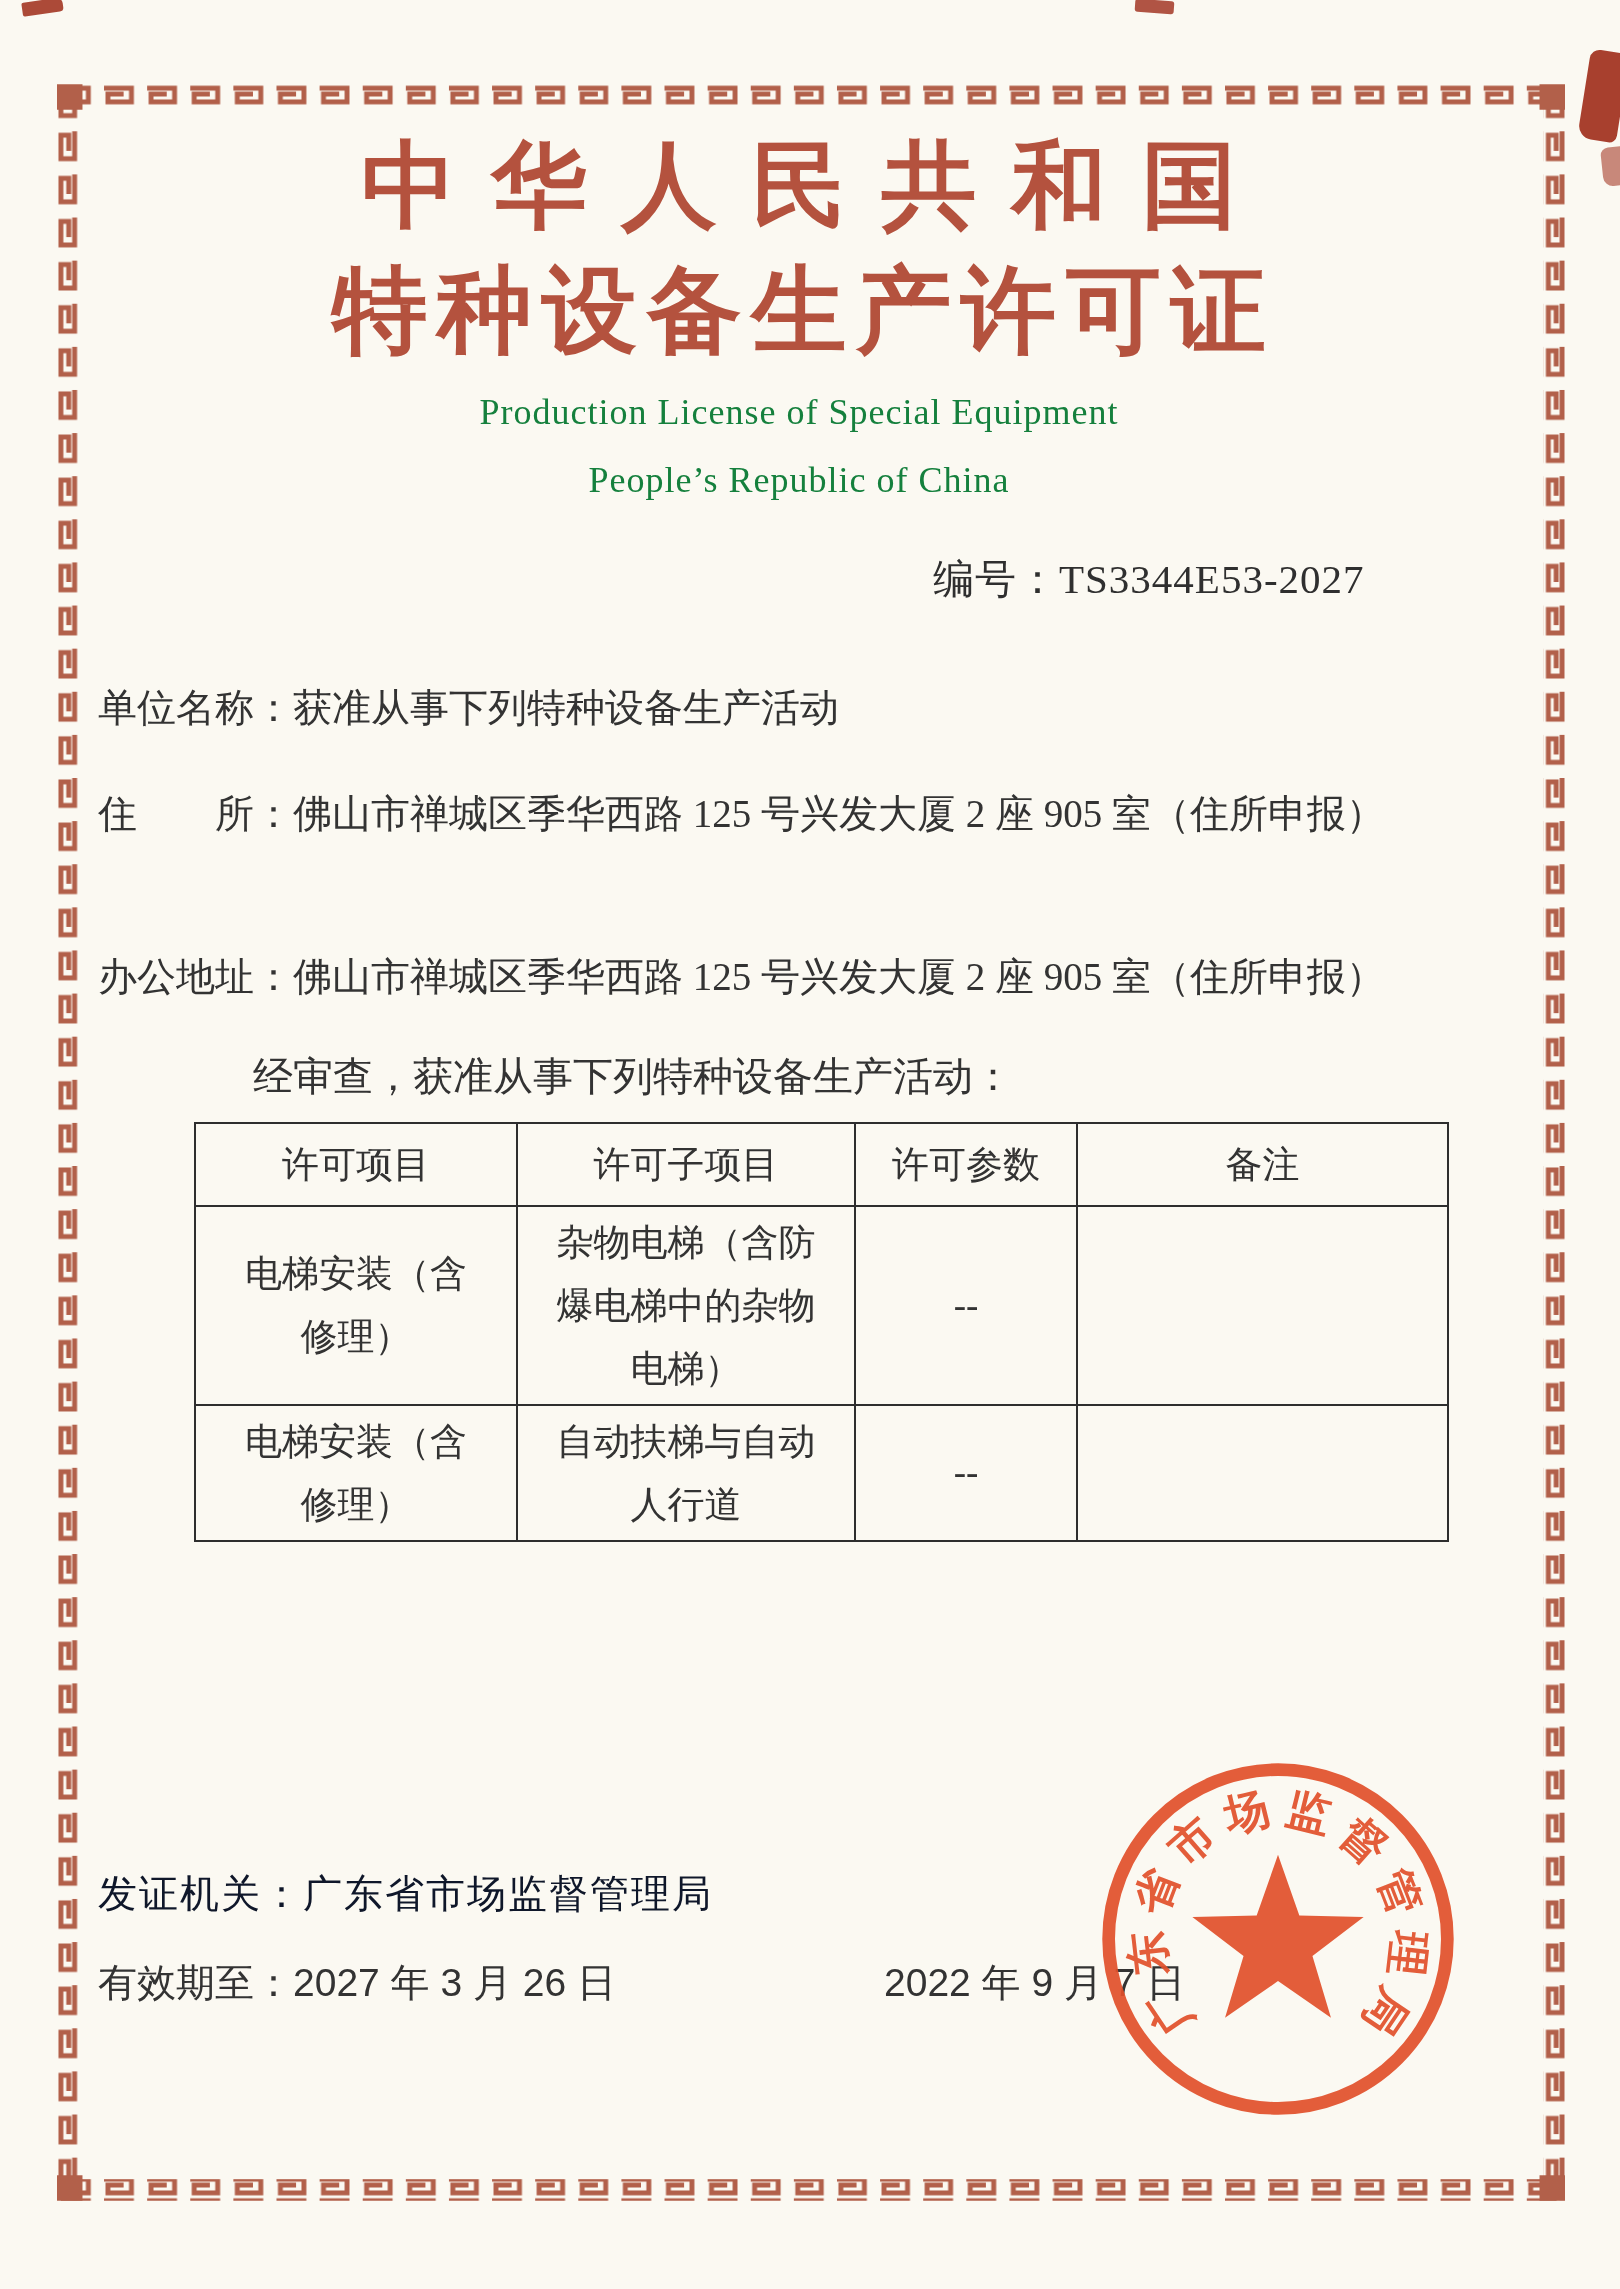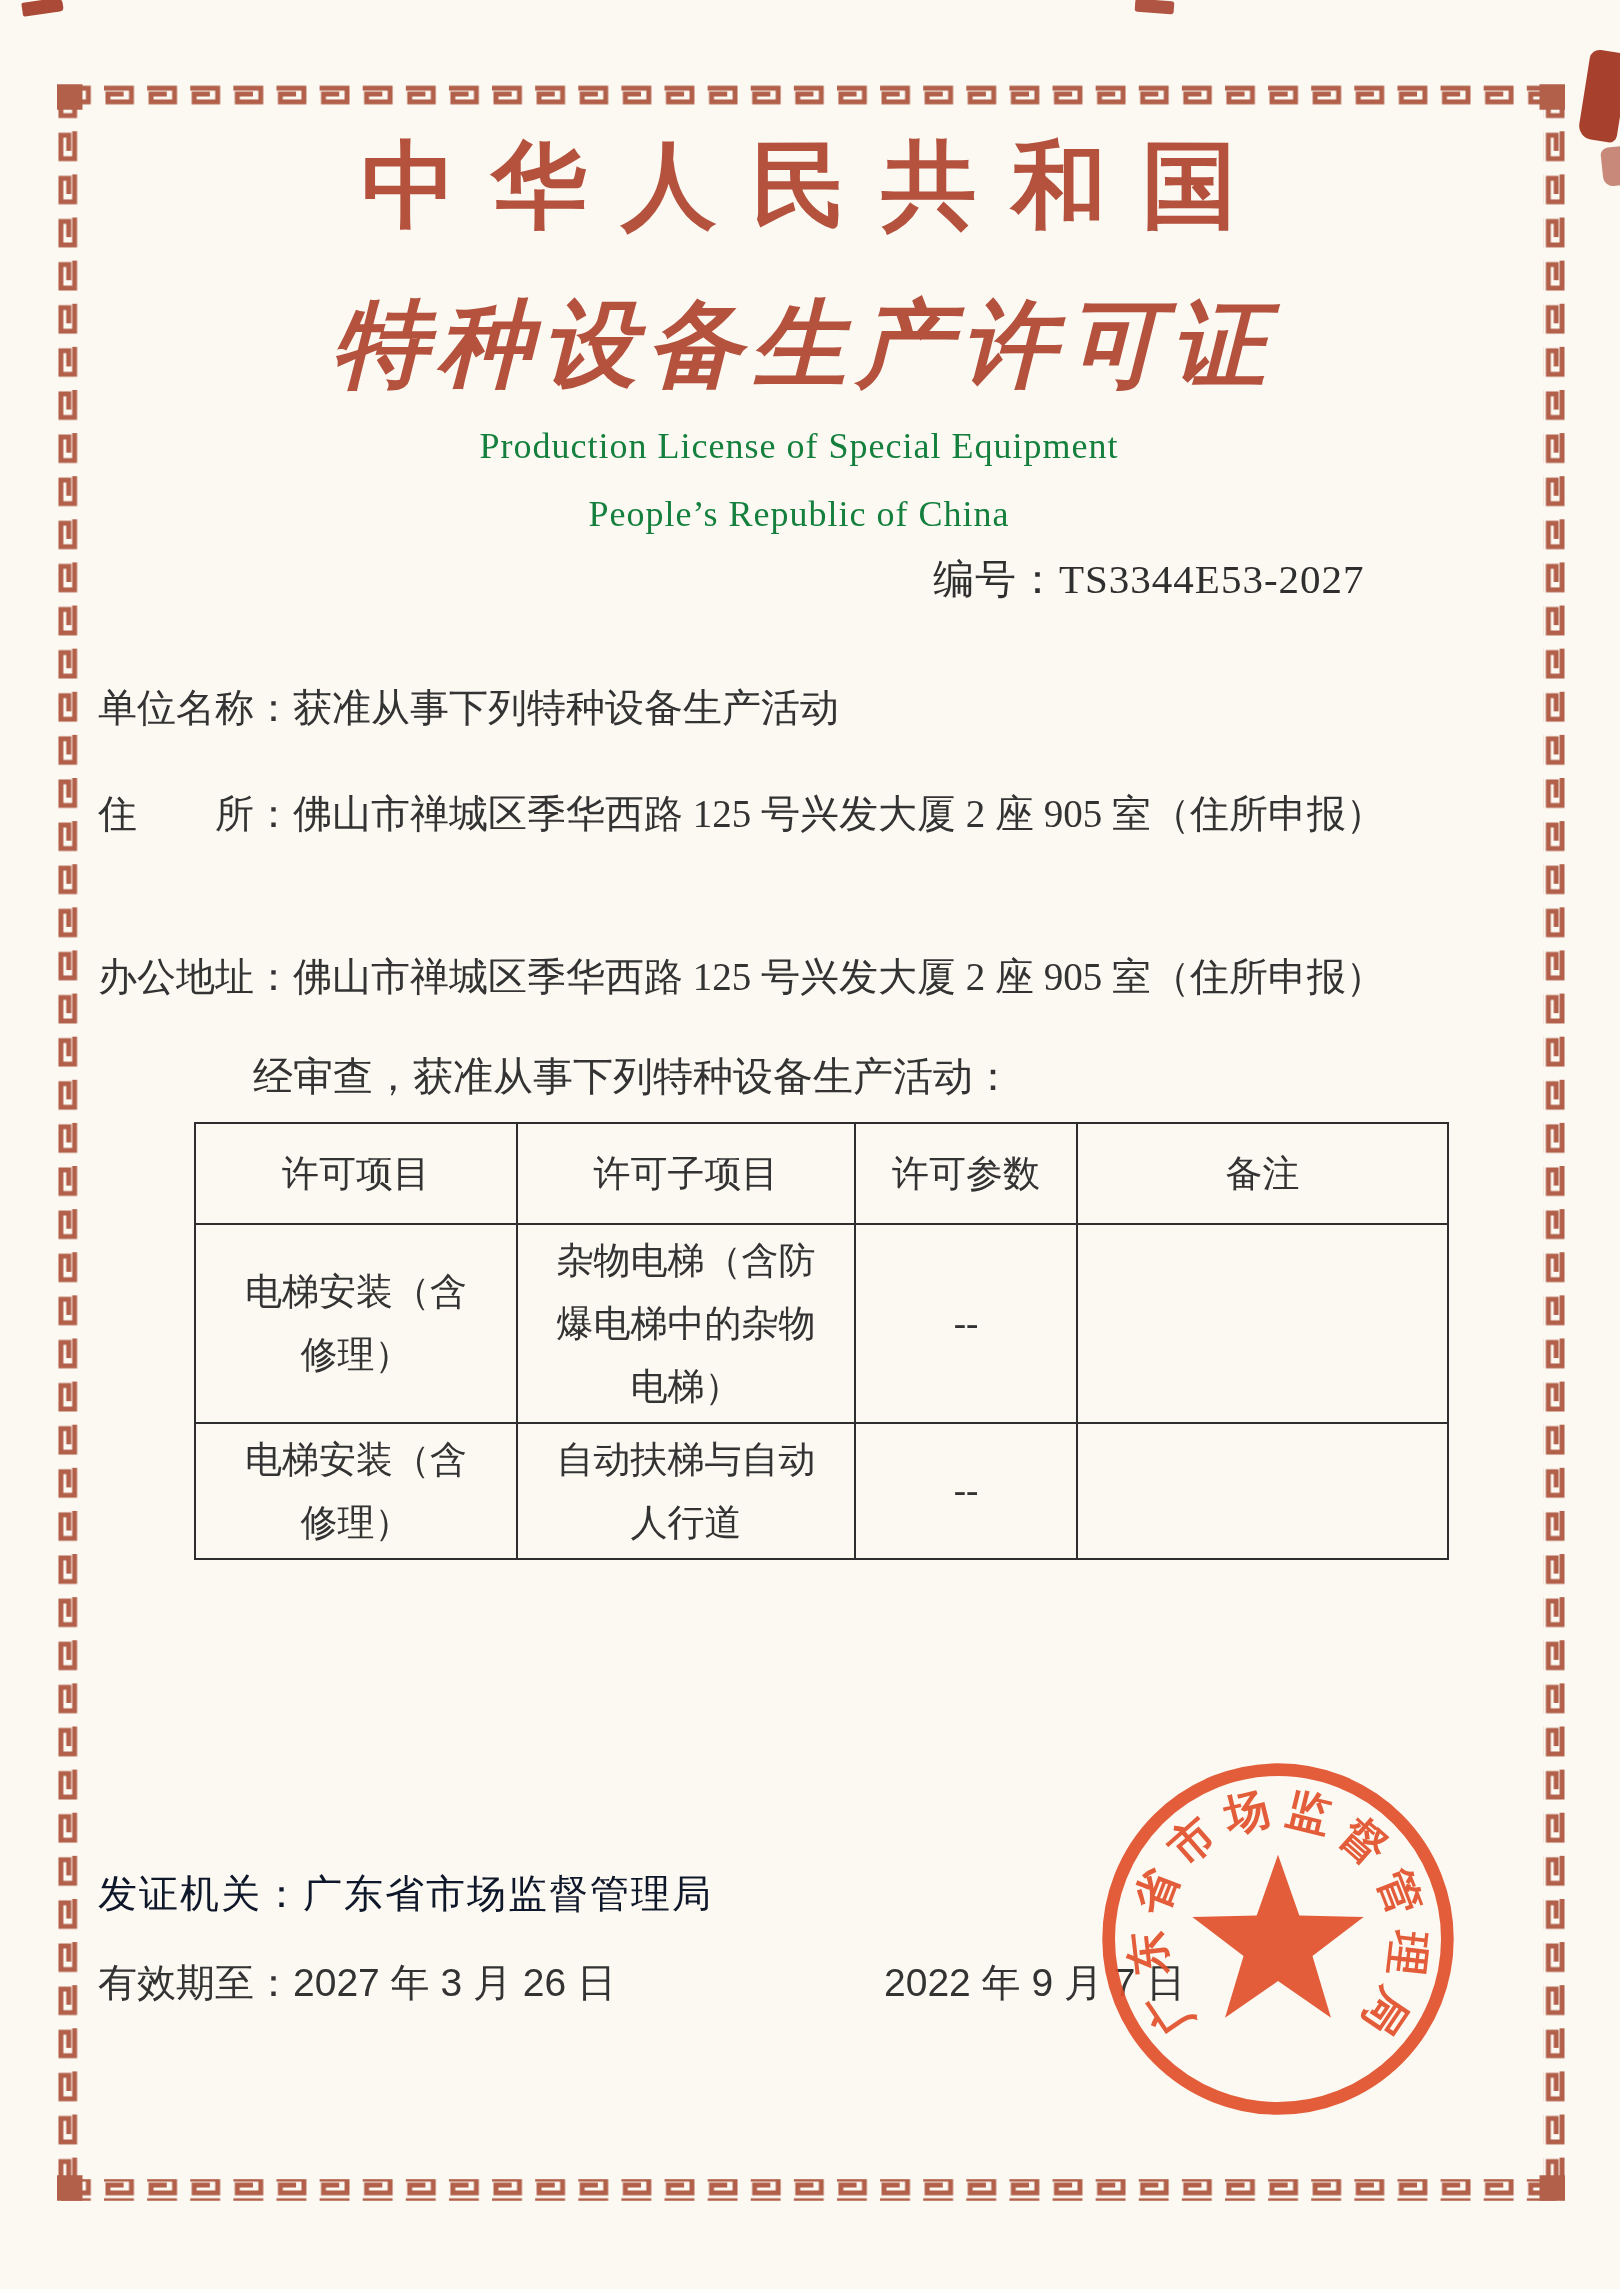--- a/index.html
+++ b/index.html
@@ -17,38 +17,38 @@
   
   .artifact{position:absolute;background:#9e2b18;}
   .art-tl{left:21.6px;top:0;width:41px;height:13.7px;transform:rotate(-8deg);border-radius:2px 5.9px 3.9px 2px;opacity:.85;}
   .art-top{left:1135px;top:0;width:39px;height:12.7px;transform:rotate(4deg);border-radius:2.9px;opacity:.8;}
   .art-right{left:1584px;top:51px;width:39px;height:90px;transform:rotate(9deg);border-radius:9.8px 2px 7.8px 13.7px;opacity:.9;}
   .art-right2{left:1602px;top:147px;width:21.6px;height:39px;transform:rotate(-6deg);border-radius:7.8px 2px 5.9px 9.8px;opacity:.55;}
   
   .title-stack{position:absolute;left:15px;top:139px;width:1620px;padding-right:52px;box-sizing:border-box;text-align:center;}
   .cn-title{color:#b4523e;font-weight:bold;line-height:1;}
   .cn-title.l1{font-size:95px;letter-spacing:35px;text-indent:35px;}
-  .cn-title.l2{font-size:95px;letter-spacing:9.8px;text-indent:9.8px;margin-top:64px;font-style:italic;}
+  .cn-title.l2{font-size:95px;letter-spacing:9.8px;text-indent:9.8px;margin-top:30px;}
   .en-title{color:#15803d;font-size:36px;line-height:1;margin-top:35px;letter-spacing:1px;}
   .en-title.l2{margin-top:32px;}
   
   .license-no{position:absolute;left:933px;top:552px;font-size:41px;color:#2f2f2f;letter-spacing:1px;}
   
   .field{position:absolute;left:98px;width:1318px;font-size:39px;line-height:63px;color:#333;}
   .f-company{top:637px;}
   .f-residence{top:743px;}
   .f-office{top:906px;}
   .approval{position:absolute;left:253px;top:1049px;font-size:40px;color:#333;}
   
   table.lic{position:absolute;left:194px;top:1122px;border-collapse:collapse;table-layout:fixed;background:transparent;}
   table.lic td,table.lic th{border:2px solid #2e2e2e;font-weight:normal;font-size:37px;color:#333;
     text-align:center;vertical-align:middle;padding:3.9px 33px;line-height:63px;}
   table.lic{border:2.9px solid #2e2e2e;}
   col.c1{width:322px;}col.c2{width:338px;}col.c3{width:222px;}col.c4{width:371px;}
-  tr.hdr{height:101px;}
+  tr.hdr{height:83px;}
   tr.r1{height:196px;}
   tr.r2{height:134px;}
   
   .issuer{position:absolute;left:98px;top:1867px;font-size:39px;color:#0f172a;letter-spacing:2px;}
   .validity{position:absolute;left:98px;top:1956px;font-size:39px;color:#333;}
   .issue-date{position:absolute;left:884px;top:1956px;font-size:39px;color:#333;}
   .num{font-family:"Liberation Sans","DejaVu Sans",sans-serif;}
   
   .seal{position:absolute;left:1092px;top:1753px;opacity:.92;}
 </style>

